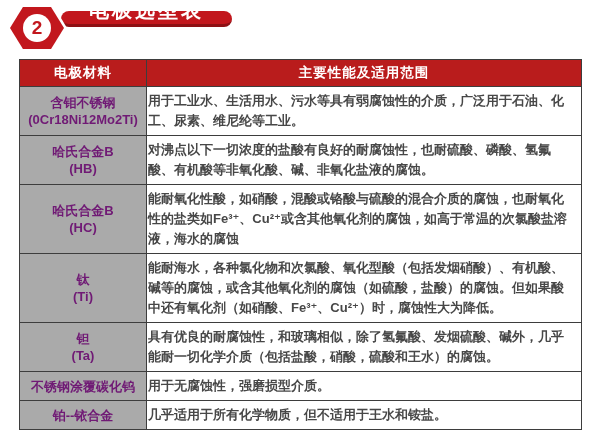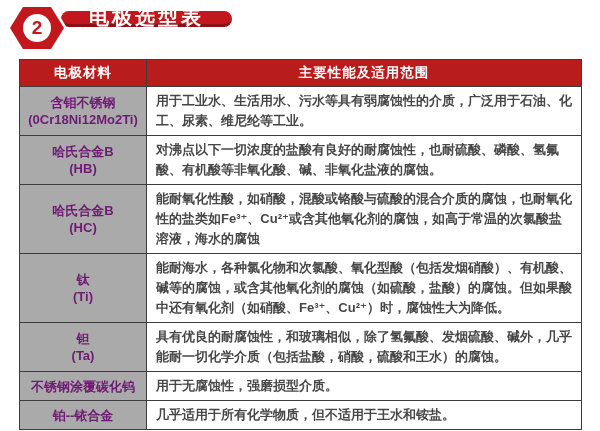--- a/index.html
+++ b/index.html
@@ -4,42 +4,42 @@
 <style>
   * { margin:0; padding:0; box-sizing:border-box; }
   html,body { width:600px; height:431px; background:#ffffff;
     font-family:"Liberation Sans","DejaVu Sans",sans-serif; }
   .stage { position:relative; width:600px; height:431px; overflow:hidden; }
 
   
   .hdr { position:absolute; left:0; top:0; width:600px; height:56px; }
   .pill { position:absolute; left:61px; top:11px; width:171px; height:16px;
     background:#c2171d; border-radius:9px; border-bottom:3px solid #8e1014;
-    display:flex; align-items:center; justify-content:center; }
+    display:flex; align-items:flex-end; justify-content:center; }
   .pill-label { color:#ffffff; font-weight:bold; font-size:20px; letter-spacing:3px; }
   .badge { position:absolute; left:7px; top:4px; width:60px; height:48px; }
   .hex-white { position:absolute; inset:0; background:#ffffff;
     clip-path:polygon(0 50%,24% 0,76% 0,100% 50%,76% 100%,24% 100%); }
   .hex-red { position:absolute; left:3px; top:3px; width:54px; height:42px; background:#c2171d;
     clip-path:polygon(0 50%,24% 0,76% 0,100% 50%,76% 100%,24% 100%); }
   .badge-circle { position:absolute; left:16px; top:10px; width:28px; height:28px;
     background:#ffffff; border-radius:50%; display:flex; align-items:center; justify-content:center; }
   .badge-num { color:#c2171d; font-weight:bold; font-size:19px; }
 
   
   table.sel { position:absolute; left:19px; top:59px; width:563px;
     border-collapse:collapse; table-layout:fixed; }
   table.sel th, table.sel td { border:1.5px solid #3d3d3d; }
   col.c1 { width:127px; }
   th.colhead { background:#b91c1c; color:#ffffff; font-size:13.5px; font-weight:bold;
     height:27px; text-align:center; letter-spacing:1px; }
   td.mat { background:#aaaaaa; color:#701a75; font-weight:bold; text-align:center;
     font-size:13px; line-height:17px; padding:4px 2px; }
   td.desc { background:#ffffff; color:#474747; font-size:13px; font-weight:600;
-    line-height:20px; padding:4px 8px 4px 9px; text-align:left; }
+    line-height:20px; padding:4px 8px 4px 1px; text-align:left; }
   .mat-code { font-weight:bold; }
 </style>
 </head>
 <body>
 
 <div class="stage">
 
   <div class="hdr">
     <div class="pill">
       <span class="pill-label">电极选型表</span>

